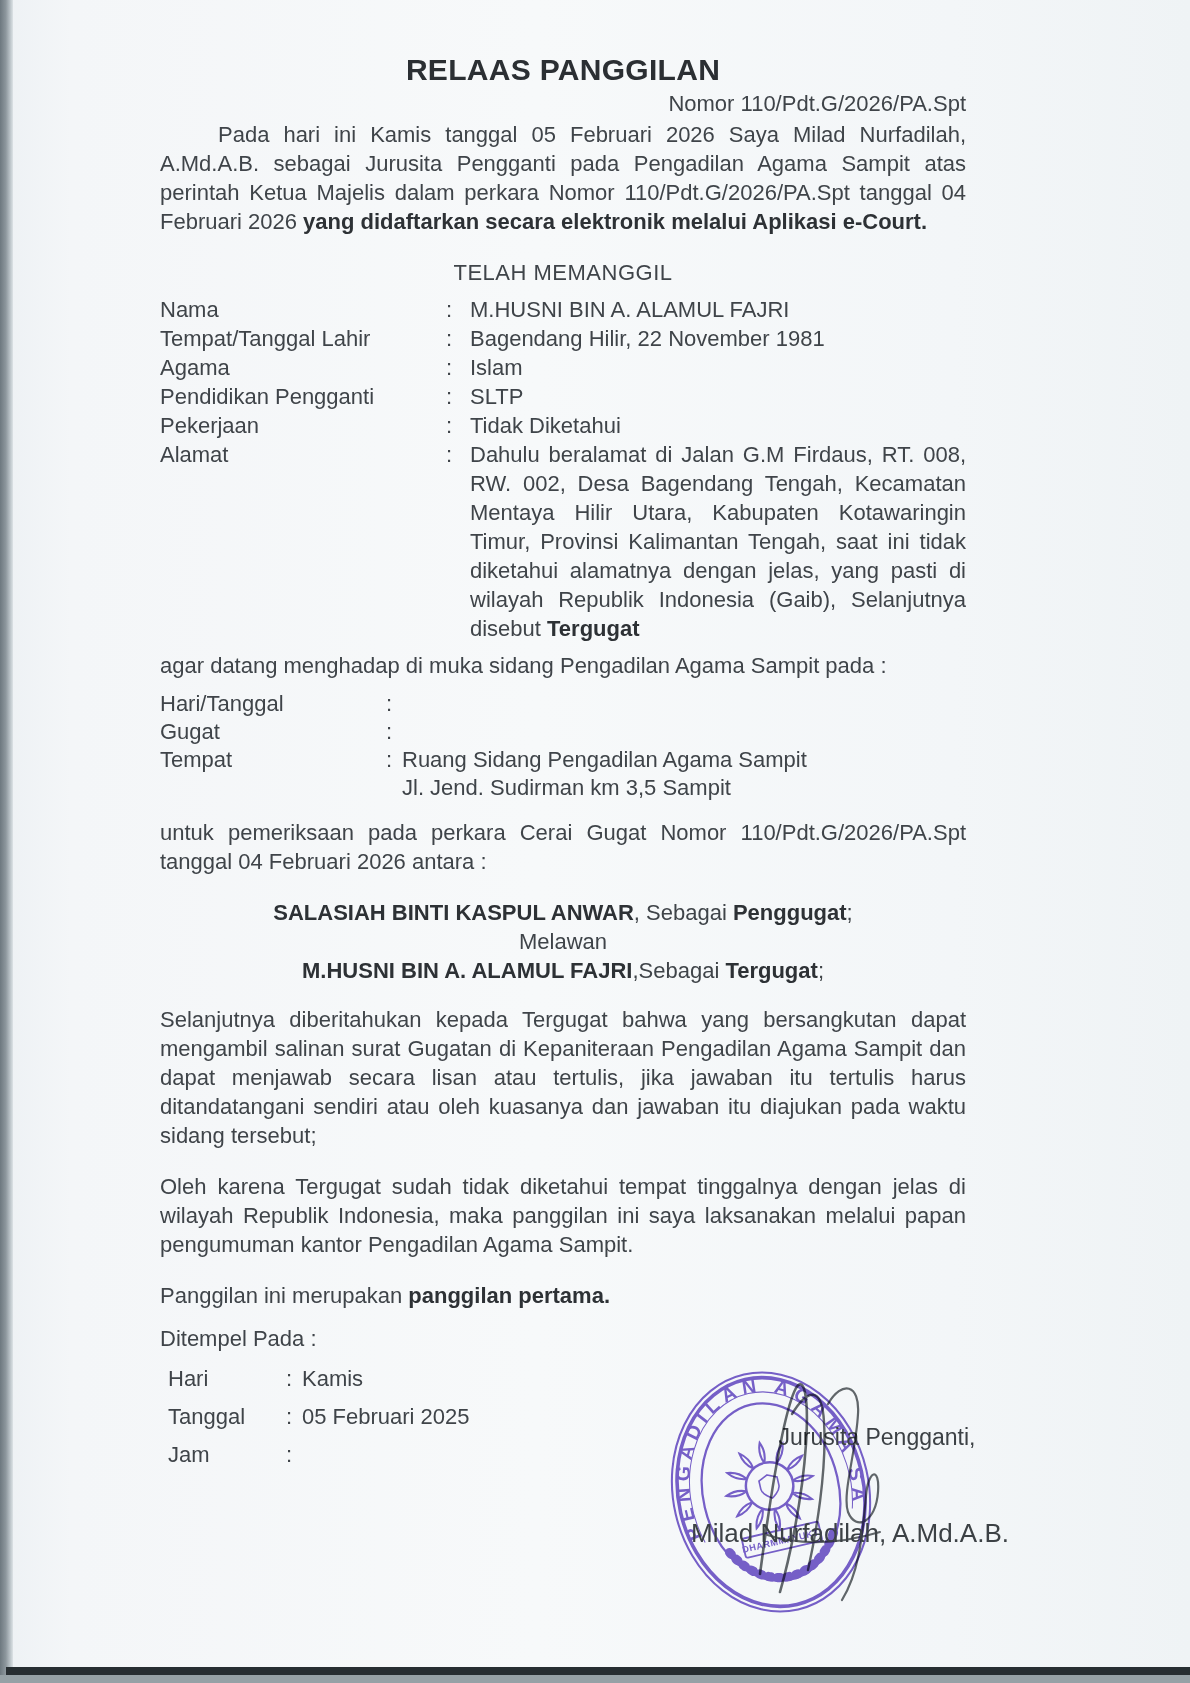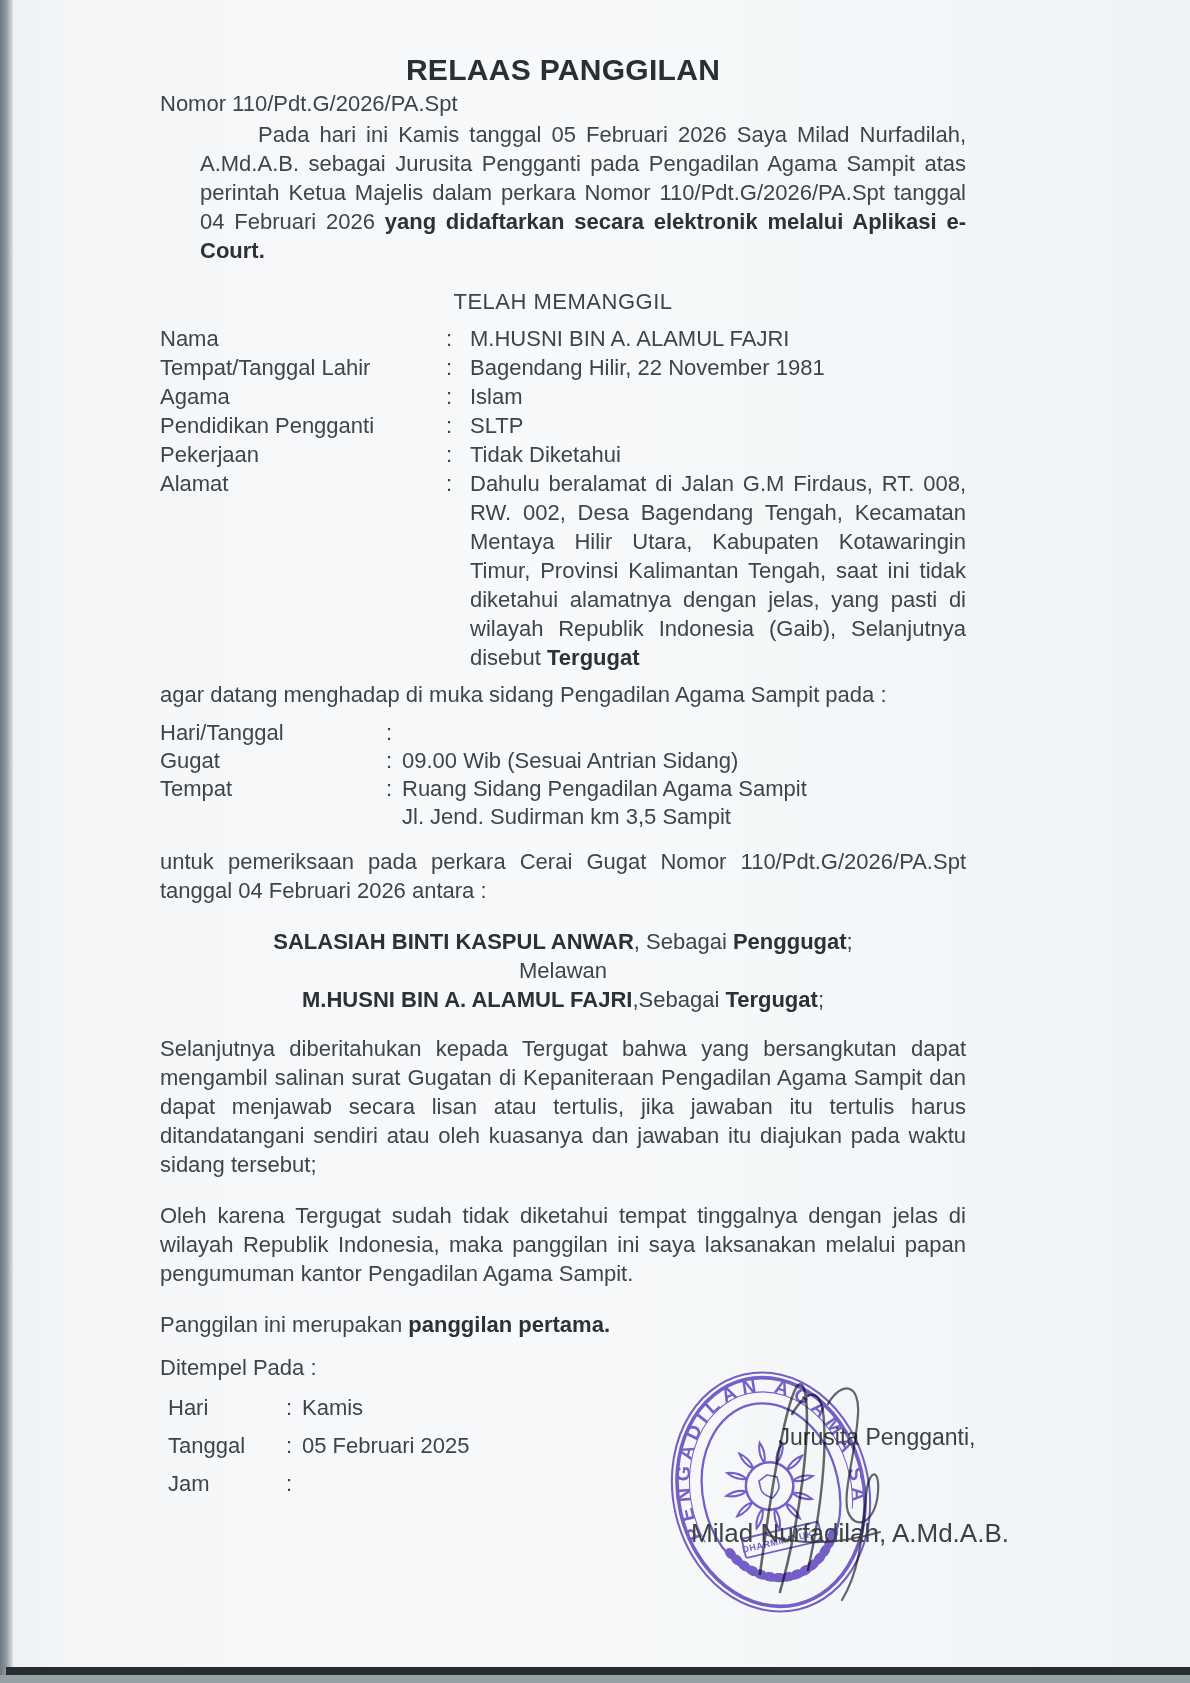--- a/index.html
+++ b/index.html
@@ -13,22 +13,22 @@
     background:linear-gradient(90deg,#6d787f 0%, #8d979d 45%, #b6bfc4 75%, #dde3e6 100%); }
   .edge-bottom-dark { position:absolute; left:6px; top:1667px; width:1184px; height:8px; background:#272e32; }
   .edge-bottom-gray { position:absolute; left:0; top:1675px; width:1190px; height:8px; background:#96a1a6; }
 
   .content { position:absolute; left:160px; top:52px; width:806px;
     color:#3f4449; font-size:22px; line-height:29px; }
   b { color:#2d3135; }
 
   .title { font-size:30px; line-height:36px; font-weight:bold; text-align:center;
     color:#2b2f33; letter-spacing:0.3px; }
-  .nomor { text-align:left; line-height:28px; margin-top:2px; }
-  .intro { margin-top:2px; text-align:justify; text-indent:58px;margin-left:40px; }
+  .nomor { text-align:right; line-height:28px; margin-top:2px; }
+  .intro { margin-top:2px; text-align:justify; text-indent:58px; }
   .heading { text-align:center; margin-top:12px; letter-spacing:0.5px; }
 
   .person { margin-top:8px; }
   .prow { display:grid; grid-template-columns:286px 24px 1fr; }
   .prow .val { text-align:left; }
   .prow .val.justify { text-align:justify; }
 
   .agar { margin-top:8px; }
 
   .sched { margin-top:10px; line-height:28px; }
@@ -109,21 +109,20 @@
     <div class="agar">agar datang menghadap di muka sidang Pengadilan Agama Sampit pada :</div>
 
     <div class="sched">
       <div class="srow">
         <div class="lbl">Hari/Tanggal</div>
         <div class="col">:</div>
       </div>
       <div class="srow">
         <div class="lbl">Gugat</div>
         <div class="col">:</div>
-        <div class="val">09.00 Wib (Sesuai Antrian Sidang)</div>
       </div>
       <div class="srow">
         <div class="lbl">Tempat</div>
         <div class="col">:</div>
         <div class="val">
           <div>Ruang Sidang Pengadilan Agama Sampit</div>
           <div>Jl. Jend. Sudirman km 3,5 Sampit</div>
         </div>
       </div>
     </div>

